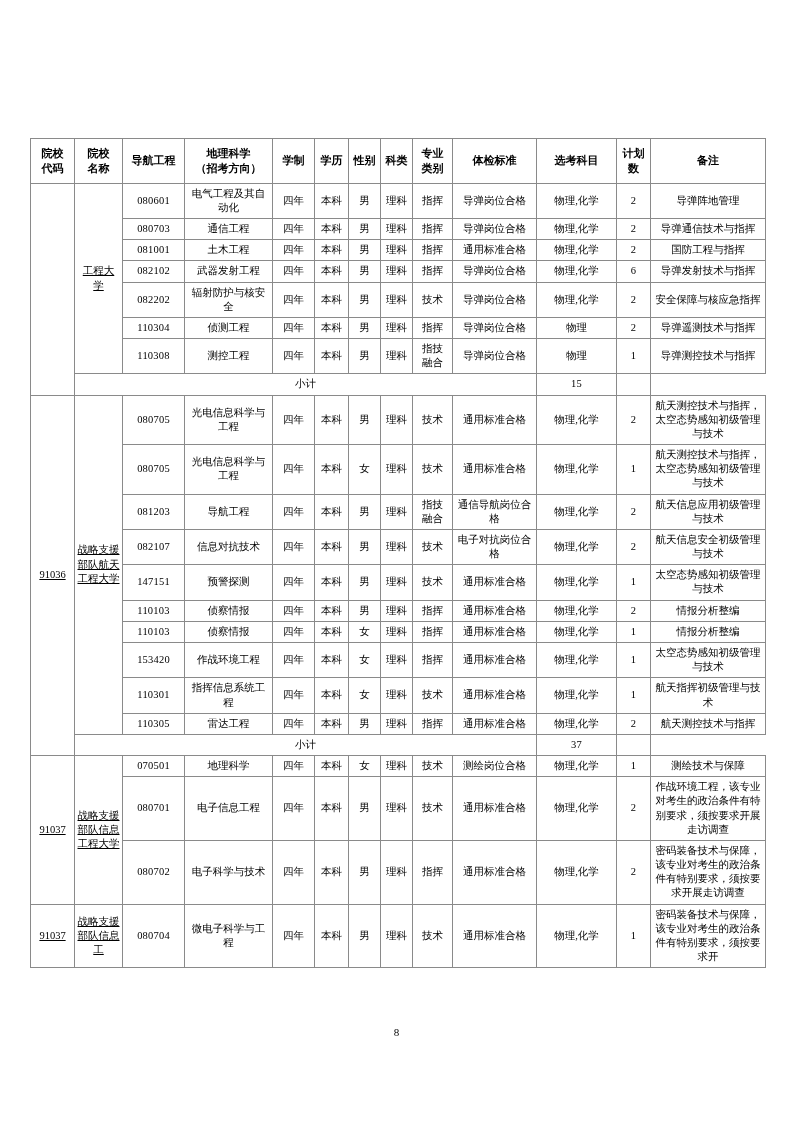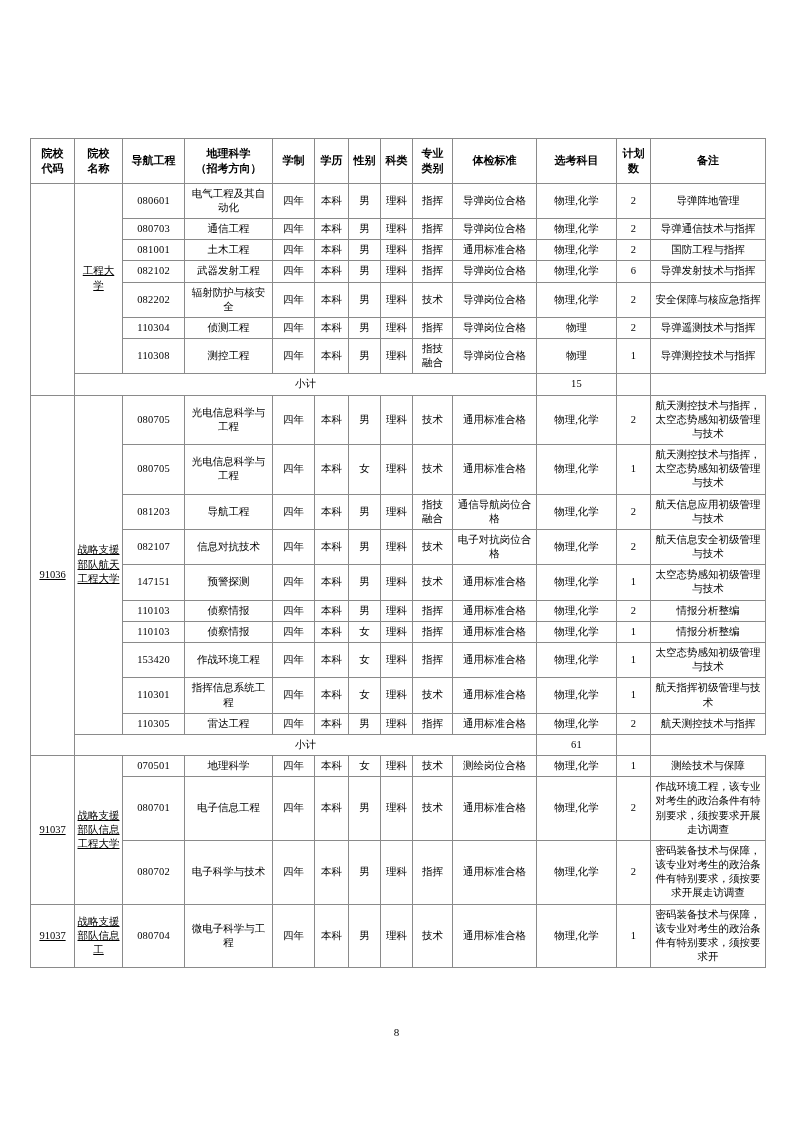--- a/index.html
+++ b/index.html
@@ -374,21 +374,21 @@
             <td>男</td>
             <td>理科</td>
             <td>指挥</td>
             <td>通用标准合格</td>
             <td>物理,化学</td>
             <td class="code-num">2</td>
             <td class="remark">航天测控技术与指挥</td>
           </tr>
           <tr>
             <td class="subtotal-label" colspan="9">小计</td>
-            <td class="code-num">61</td>
+            <td class="code-num">37</td>
             <td class="remark"></td>
           </tr>
           <tr>
             <td class="school-code" rowspan="3">91037</td>
             <td class="school-name" rowspan="3">战略支援部队信息工程大学</td>
             <td class="code-num">070501</td>
             <td class="major-name">地理科学</td>
             <td>四年</td>
             <td>本科</td>
             <td>女</td>

